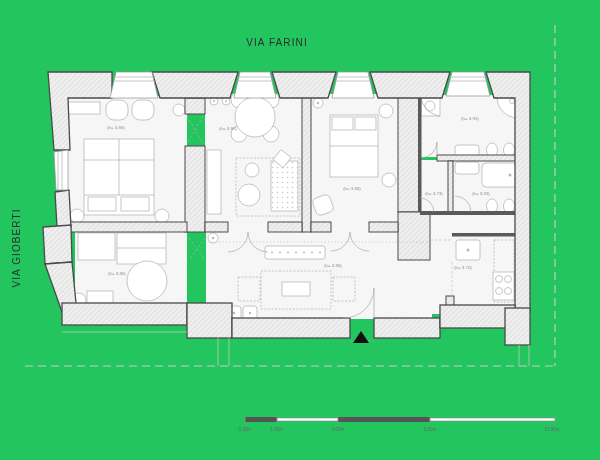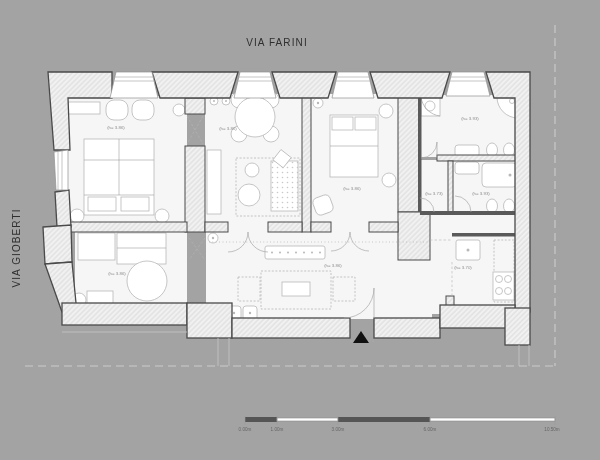--- a/index.html
+++ b/index.html
@@ -1,16 +1,16 @@
 <!DOCTYPE html>
 <html><head>
 <meta charset="utf-8">
 <style>
   html,body{margin:0;padding:0;background:#ffffff;}
-  .stage{position:relative;width:600px;height:460px;background:#a3a3a3;overflow:hidden;
+  .stage{position:relative;width:600px;height:460px;background:#22c55e;overflow:hidden;
          font-family:"Liberation Sans",sans-serif;}
   svg{display:block;}
   .wall{fill:url(#hatch);stroke:#4a4a4a;stroke-width:1.3;stroke-linejoin:miter;}
   .iwall{fill:url(#hatch);stroke:#4a4a4a;stroke-width:1;}
   .darkwall{fill:#5a5a5a;stroke:none;}
   .fl{fill:#f6f6f6;stroke:none;}
   .win{fill:#ffffff;stroke:#8f8f8f;stroke-width:.7;}
   .fu{fill:#ffffff;stroke:#b8b8b8;stroke-width:.8;}
   .fudot{fill:url(#dots);stroke:#b8b8b8;stroke-width:.8;}
   .fud{fill:none;stroke:#b8b8b8;stroke-width:.8;stroke-dasharray:2,1.6;}

